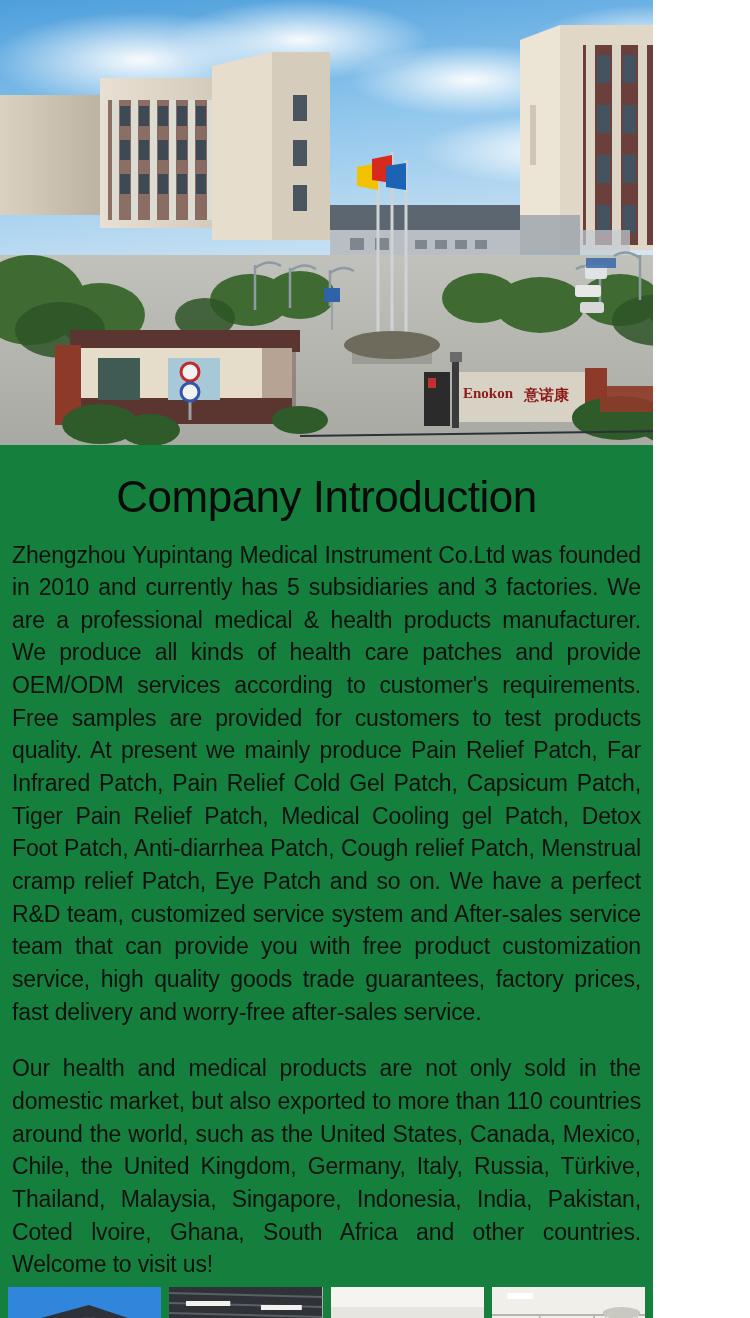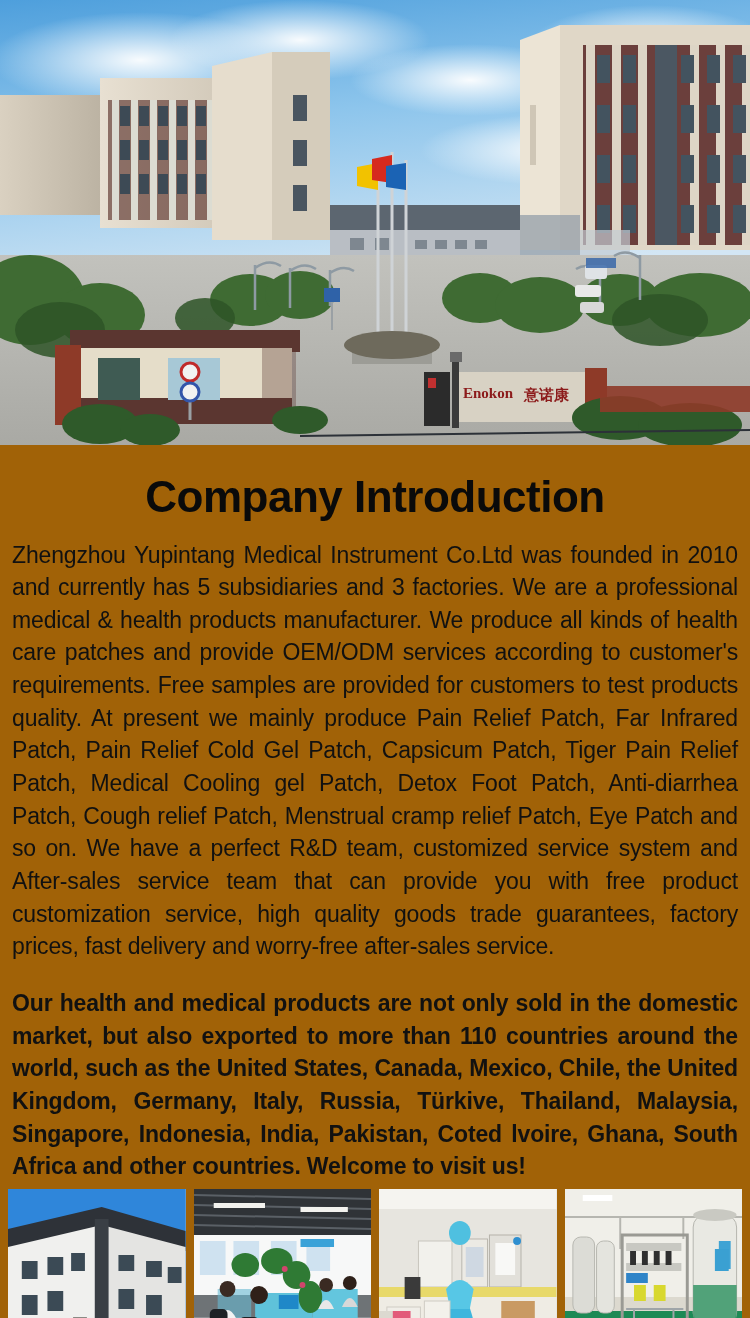--- a/index.html
+++ b/index.html
@@ -6,59 +6,59 @@
     margin: 0;
     padding: 0;
     background: #ffffff;
   }
   body {
     width: 750px;
     font-family: "Liberation Sans", sans-serif;
     -webkit-font-smoothing: antialiased;
   }
   .page {
-    width: 750px;
+    width: 653px;
     height: 1318px;
     position: relative;
     overflow: hidden;
-    background: #a16207;
+    background: #15803d;
   }
 
   
   .hero {
     position: relative;
     width: 750px;
     height: 445px;
     overflow: hidden;
     background: #8fbfe8;
   }
   .hero svg { display: block; width: 750px; height: 445px; }
 
   
   .content {
     padding: 0 12px;
   }
   .page-title {
     font-size: 44px;
-    font-weight: bold;
+    font-weight: normal;
     text-align: center;
     color: #0a0a0a;
     letter-spacing: -0.5px;
     margin: 28px 0 18px 0;
     line-height: 1.08;
   }
   .para {
     font-size: 23px;
     line-height: 1.42;
     color: #111111;
     text-align: justify;
     margin: 0 0 24px 0;
     letter-spacing: -0.15px;
   }
-  .para:last-child { margin-bottom: 6px; font-weight: bold; }
+  .para:last-child { margin-bottom: 6px; }
 
   
   .gallery {
     display: grid;
     grid-template-columns: repeat(4, 1fr);
     gap: 8px;
     padding: 0 8px 8px 8px;
   }
   .thumb {
     position: relative;

